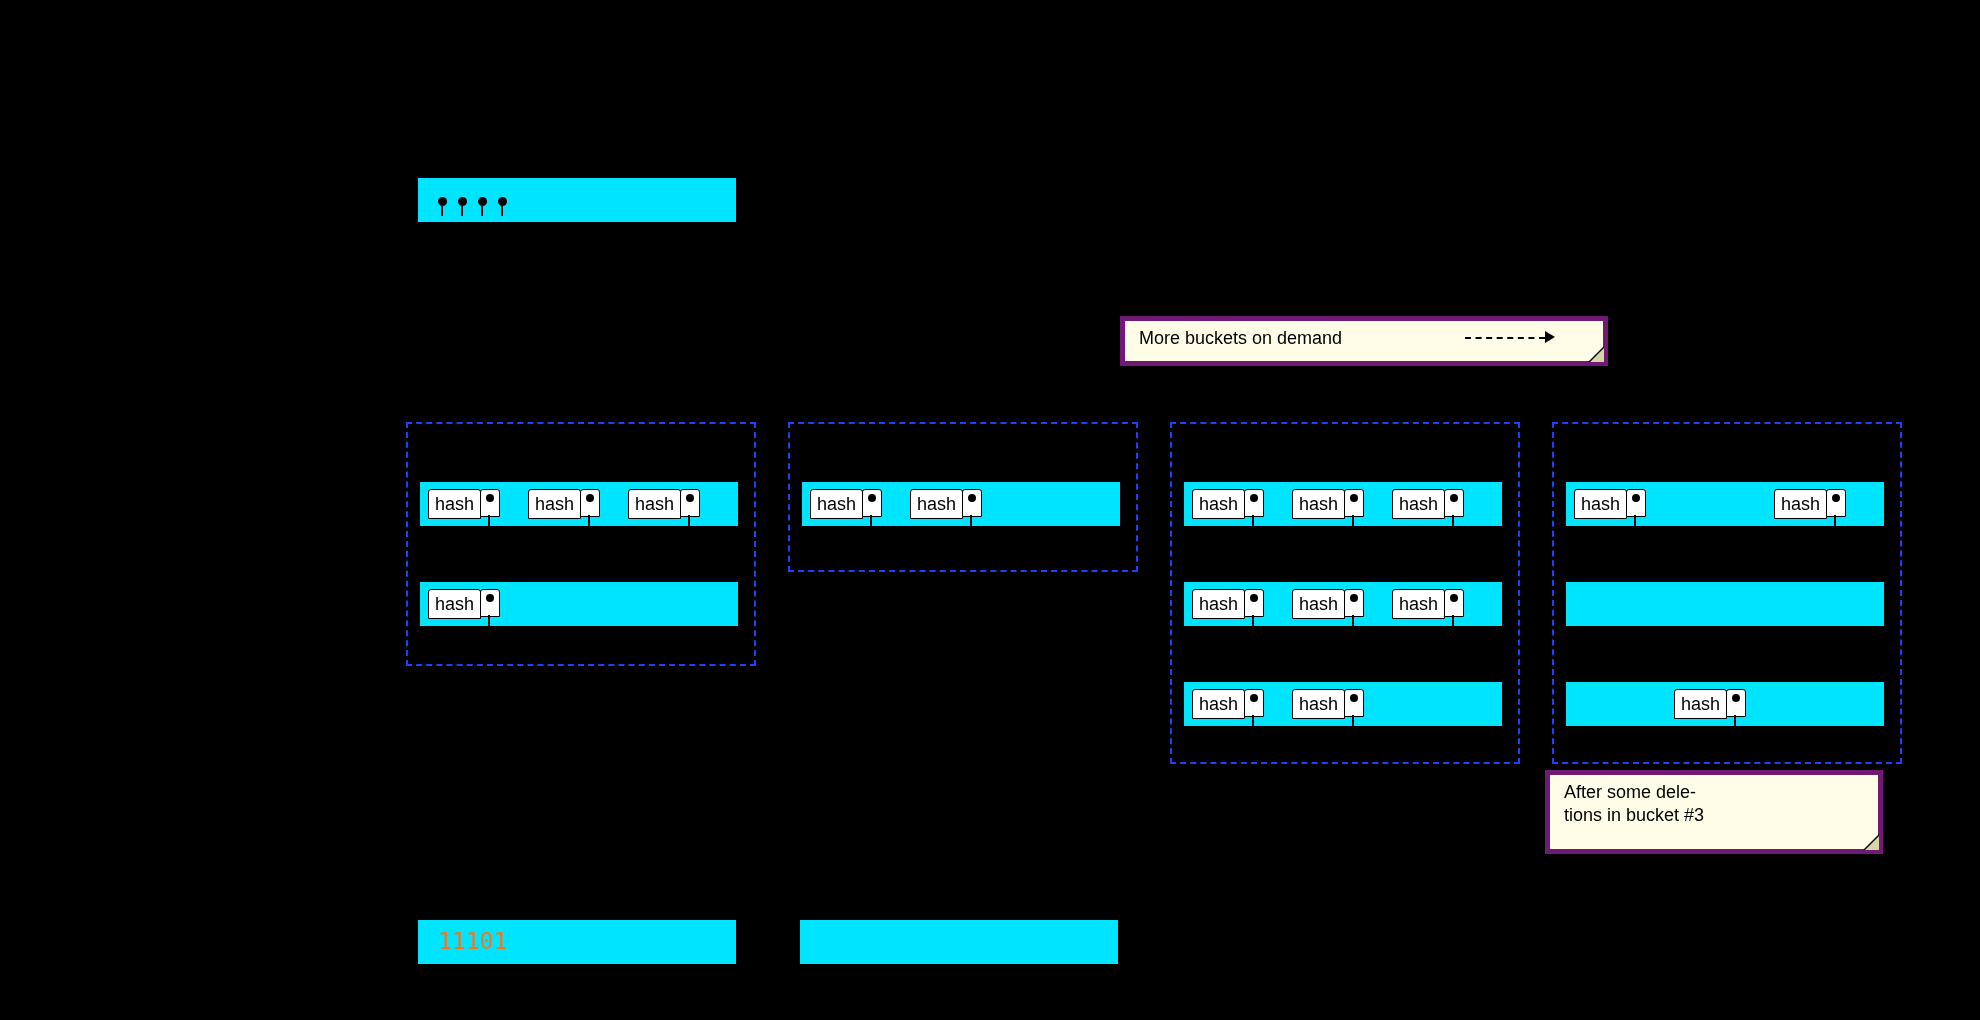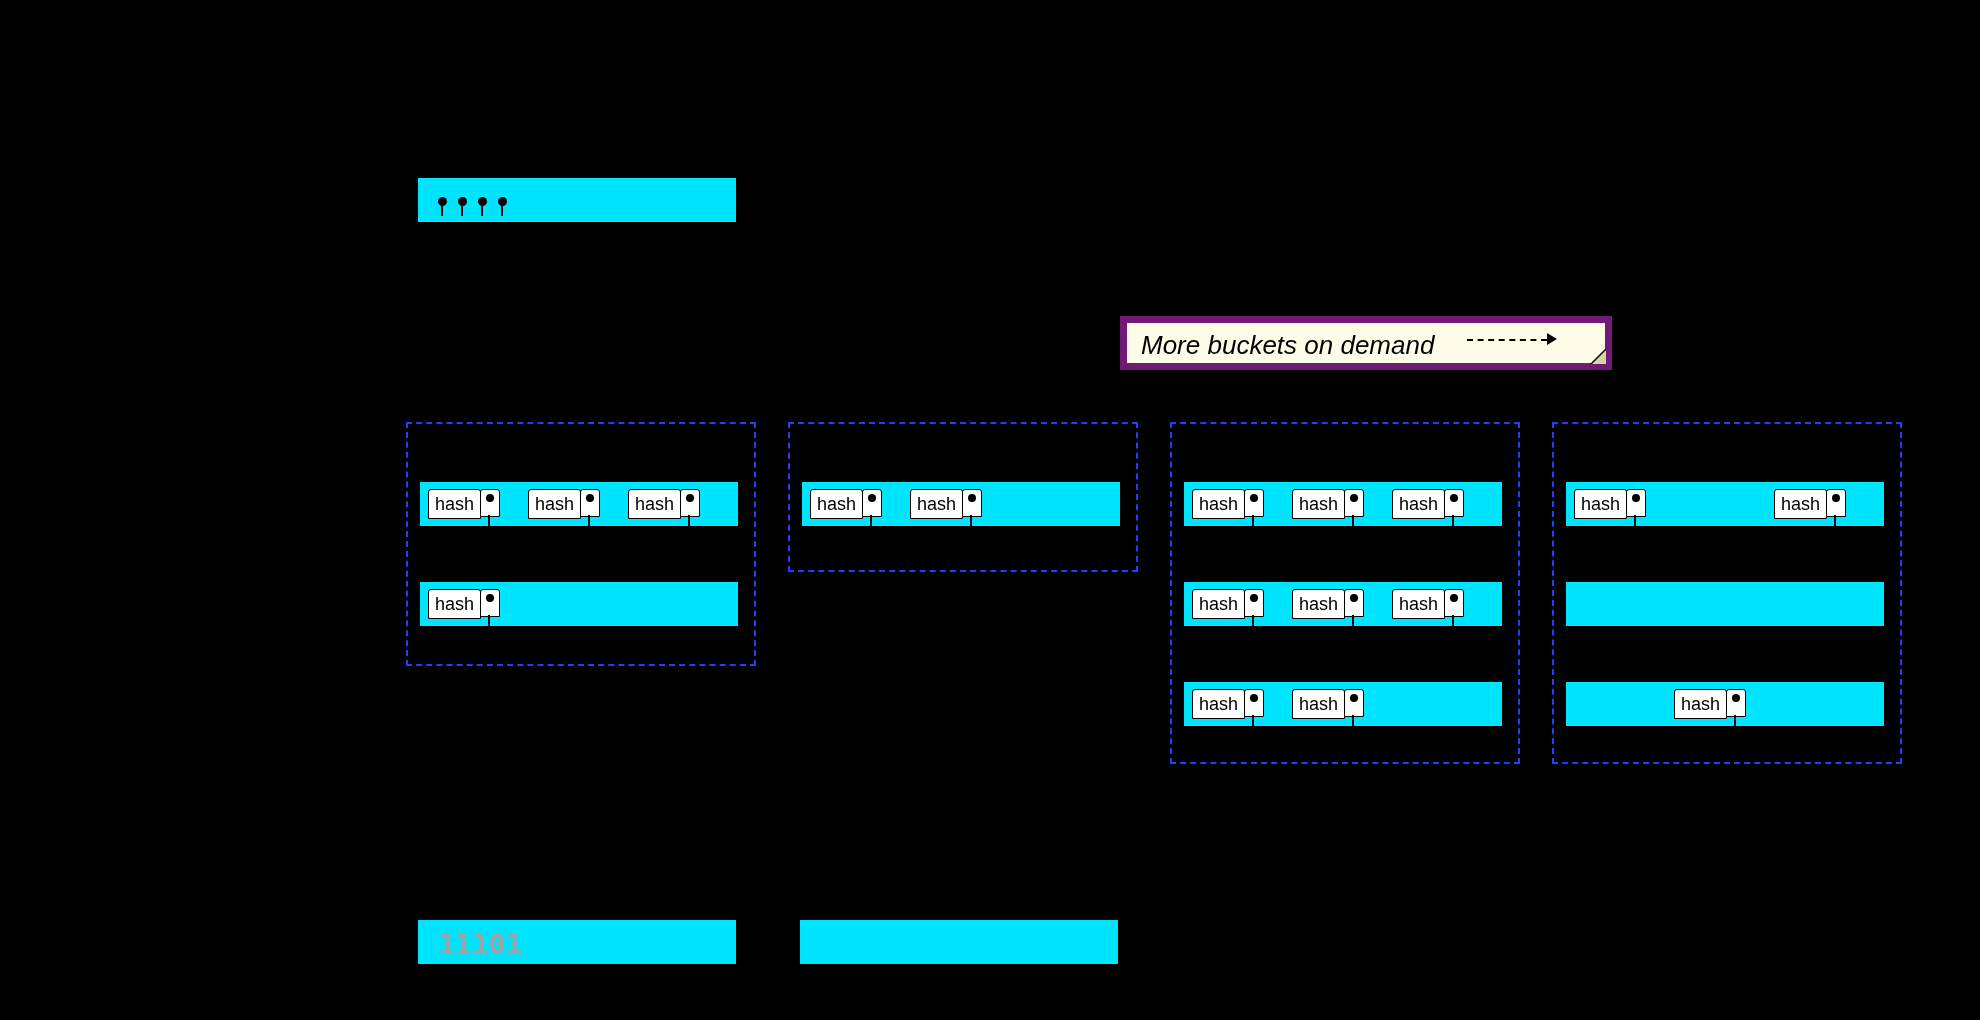--- a/index.html
+++ b/index.html
@@ -71,25 +71,24 @@
   }
   .metadot-stem {
     position: absolute;
     background: #000;
     width: 2px;
     height: 10px;
   }
   .note {
     position: absolute;
     background: #fffde7;
-    font-style: italic;
-    font-size: 26px;
+    font-size: 18px;
     line-height: 1.3;
     padding: 6px 14px;
-    border: 7px solid #701a75;
+    border: 5px solid #701a75;
   }
   .note-fold {
     position: absolute;
     right: -1px;
     bottom: -1px;
     width: 0; height: 0;
     border-left: 16px solid transparent;
     border-bottom: 16px solid #000;
   }
   .note-fold2 {
@@ -119,24 +118,23 @@
   }
   .dashed-arrow-head-down {
     position: absolute;
     width: 0; height: 0;
     border-left: 6px solid transparent;
     border-right: 6px solid transparent;
     border-top: 10px solid #000;
   }
   .binary-text {
     position: absolute;
-    font-size: 28px;
+    font-size: 23px;
     font-family: ui-monospace, Menlo, Consolas, monospace;
-    color: #a3a3a3;
-    font-weight: bold;
+    color: #f97316;
   }
 </style>
 </head>
 <body>
 
 <div class="stage">
 
   <div class="cyan-bar" style="left:418px; top:178px; width:318px;"></div>
 
   <div class="metadot" style="left:438px; top:197px;"></div>
@@ -235,18 +233,23 @@
 
   <div class="hash-cell" style="left:1774px; top:489px;">hash</div>
   <div class="ptr-cell" style="left:1826px; top:489px;"></div>
   <div class="ptr-tail" style="left:1834px; top:515px; height:16px;"></div>
 
   <div class="hash-cell" style="left:1674px; top:689px;">hash</div>
   <div class="ptr-cell" style="left:1726px; top:689px;"></div>
   <div class="ptr-tail" style="left:1734px; top:715px; height:16px;"></div>
 
 
+  <div class="note" style="left:1545px; top:770px; width:300px; height:62px;">
+    <span>After some dele-</span><br>
+    <span>tions in bucket #3</span>
+    <div class="note-fold"></div><div class="note-fold2"></div>
+  </div>
 
   <div class="cyan-bar" style="left:418px; top:920px; width:318px;"></div>
   <div class="binary-text" style="left:438px; top:928px;">11101</div>
   <div class="cyan-bar" style="left:800px; top:920px; width:318px;"></div>
 
 </div>
 
 </body></html>

